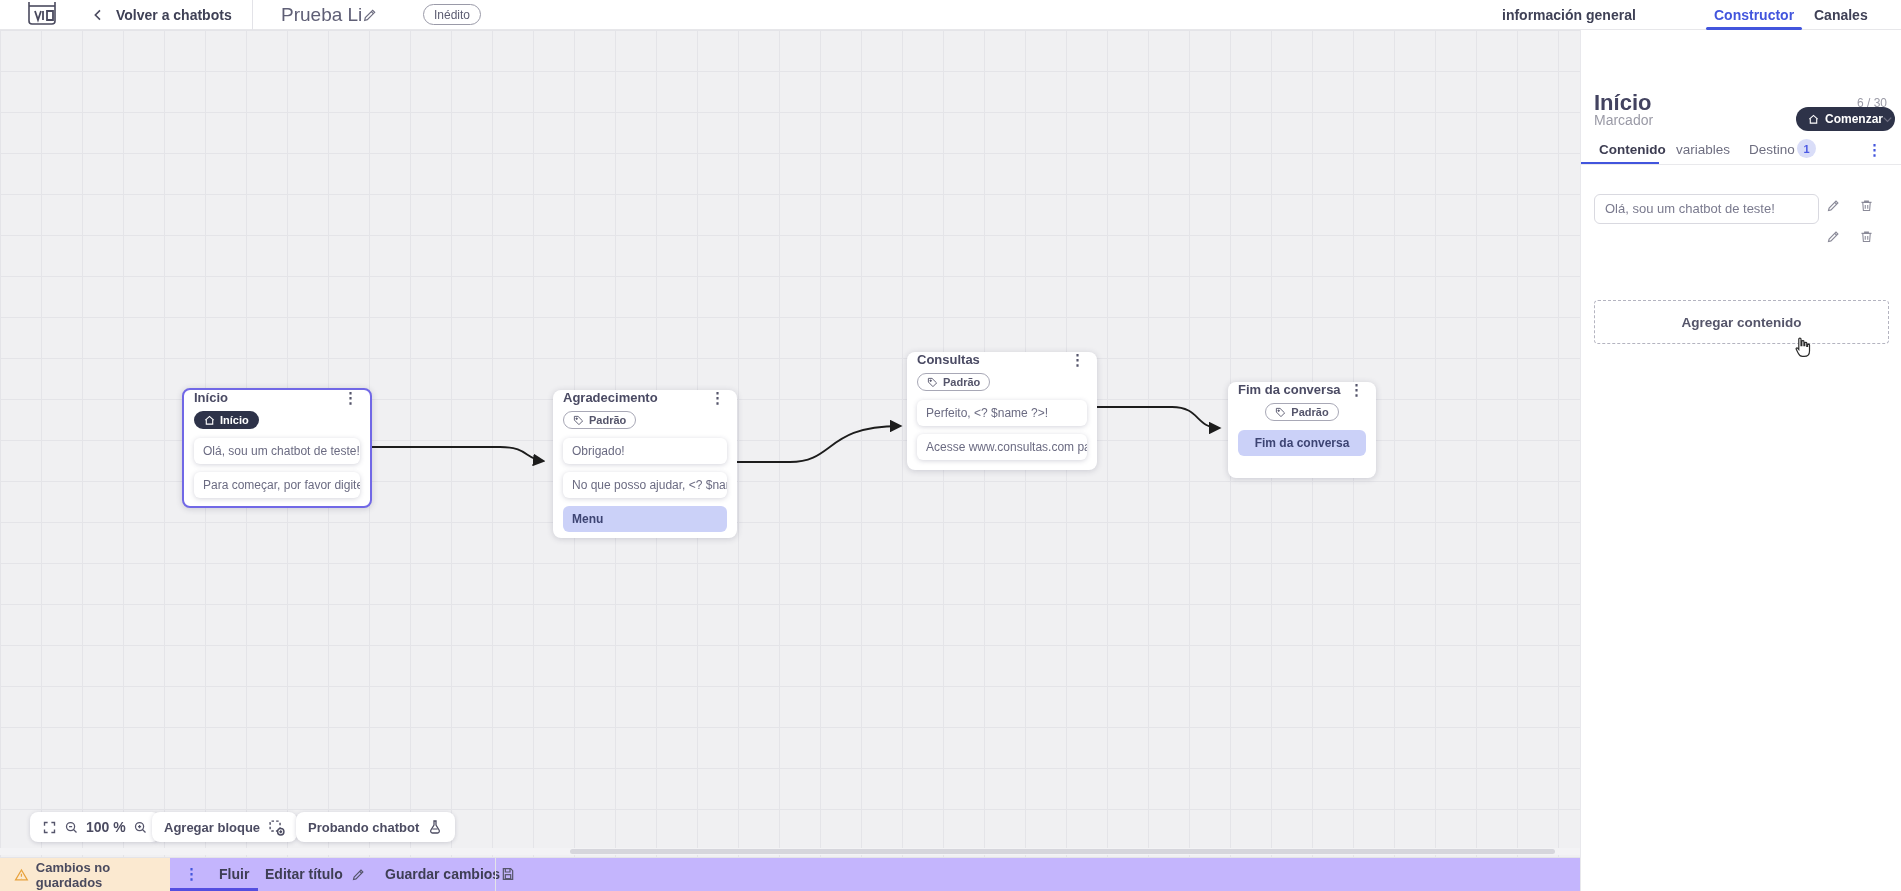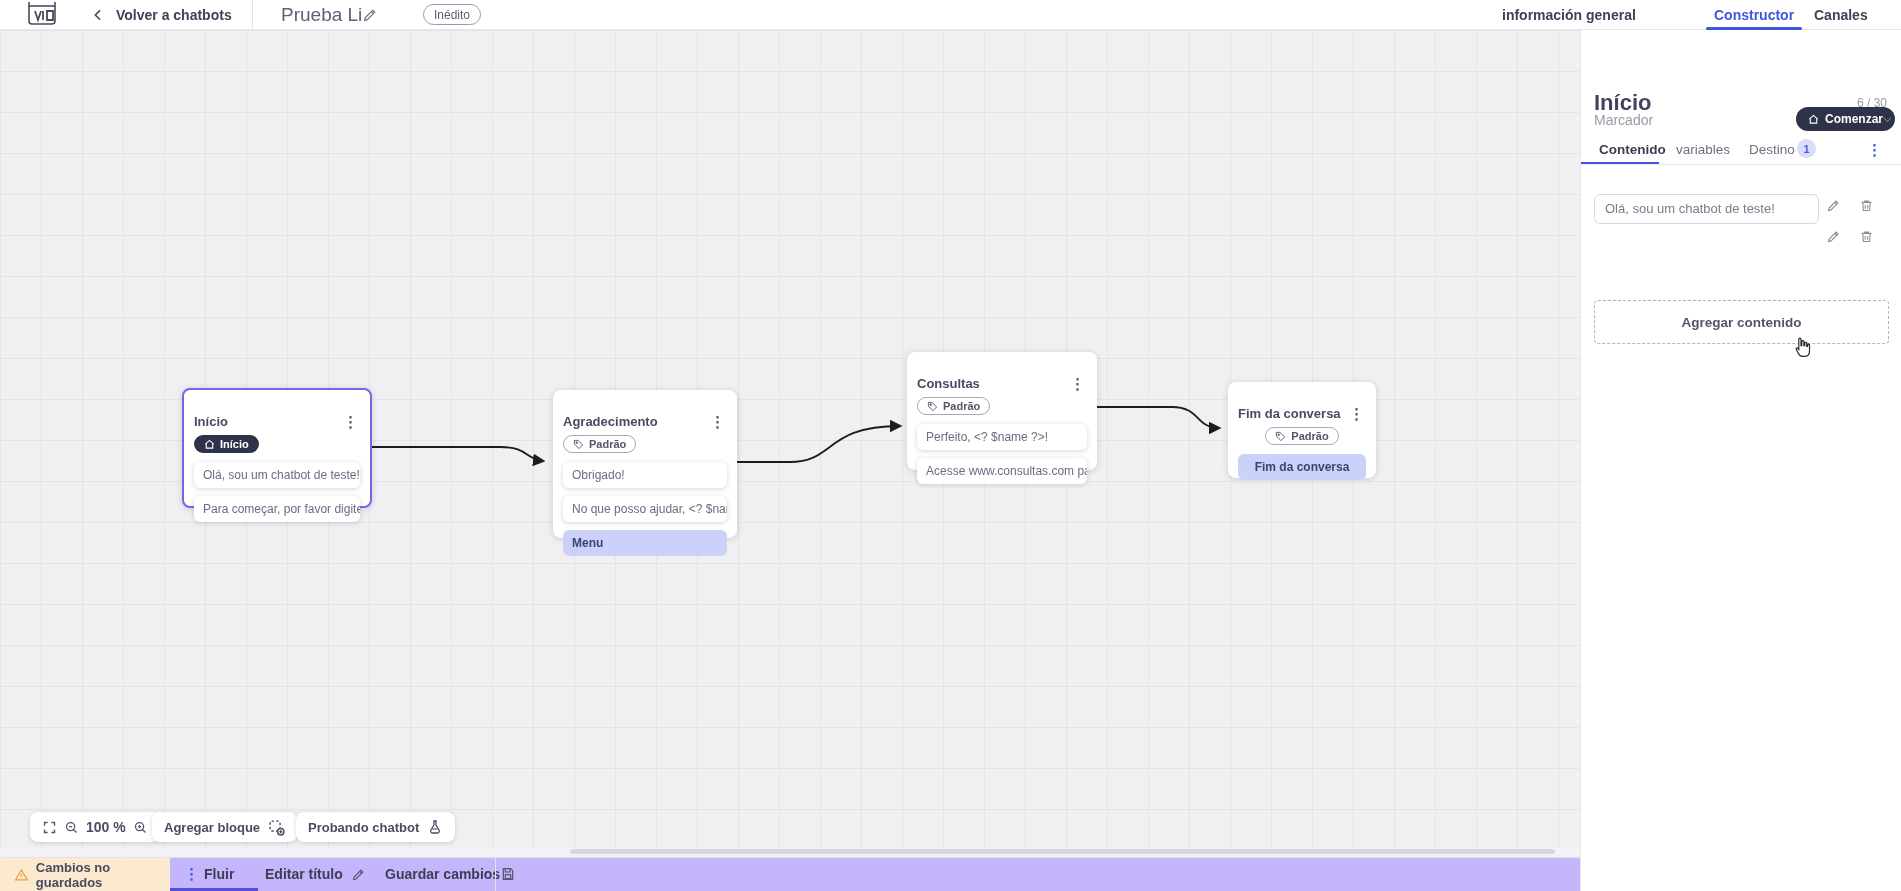--- a/index.html
+++ b/index.html
@@ -22,21 +22,21 @@
   #tab-canales { left:1814px; }
   #constructor-underline { position:absolute; left:1706px; top:27px; width:96px; height:3px; background:#4255dd; border-radius:2px; }
 
   
   #canvas { position:absolute; left:0; top:30px; width:1580px; height:827px;
     background-color:#f0f0f2;
     background-image:linear-gradient(#e4e4e8 1px,transparent 1px),linear-gradient(90deg,#e4e4e8 1px,transparent 1px);
     background-size:41px 41px; overflow:hidden; }
   #edges { position:absolute; left:0; top:0; width:1580px; height:827px; pointer-events:none; }
 
-  .node { position:absolute; background:#fff; border-radius:8px; box-shadow:0 1px 6px rgba(50,50,80,.20); padding:24px 10px; }
+  .node { position:absolute; background:#fff; border-radius:8px; box-shadow:0 1px 6px rgba(50,50,80,.20); padding:0 10px; }
   .node.selected { border:2px solid #7168e6; }
   .node-head { display:flex; justify-content:space-between; align-items:center; }
   .node-title { font-size:13px; font-weight:700; color:#4a4a63; white-space:nowrap; }
   .kebab { color:#55556b; font-size:15px; font-weight:700; line-height:1; cursor:pointer; padding:0 2px; }
   .badge-dark { display:inline-flex; align-items:center; gap:5px; background:#2e3349; color:#fff; font-size:11px; font-weight:700; padding:3px 10px; border-radius:12px; margin-top:6px; }
   .badge-outline { display:inline-flex; align-items:center; gap:5px; border:1px solid #a8a8b6; color:#55556b; font-size:11px; font-weight:700; padding:2px 9px; border-radius:12px; margin-top:6px; background:#fff; }
   .node-row { background:#fff; border-radius:6px; box-shadow:0 1px 5px rgba(60,60,95,.22); padding:6px 9px; font-size:12px; color:#6b6b82; margin-top:8px; white-space:nowrap; overflow:hidden; }
   .node-row.menu { background:#cbd1f8; color:#3d4473; font-weight:700; box-shadow:none; }
 
   
@@ -80,21 +80,21 @@
   .row-icons span { cursor:pointer; display:flex; }
 
   #add-content { position:absolute; left:13px; top:270px; width:295px; height:44px; border:1px dashed #b4b4c0; border-radius:4px; display:flex; align-items:center; justify-content:center; font-size:13.5px; font-weight:700; color:#55556a; cursor:pointer; }
 
   #cursor { position:absolute; left:210px; top:306px; z-index:50; pointer-events:none; }
 
   
   #bottombar { position:absolute; left:0; top:857px; width:1580px; height:34px; background:#c4b5fd; border-top:1px solid #e4e4e8; z-index:25; }
   #warning-chip { position:absolute; left:0; top:0; width:170px; height:33px; background:#fbe9d0; display:flex; align-items:center; gap:7px; padding-left:14px; font-size:13px; font-weight:700; color:#4a4a5e; }
   #bb-kebab { position:absolute; left:182px; top:8px; color:#4255dd; }
-  #flow-tab { position:absolute; left:204px; top:8px; font-size:14px; font-weight:700; color:#3e3e54; cursor:pointer; }
+  #flow-tab { position:absolute; left:219px; top:8px; font-size:14px; font-weight:700; color:#3e3e54; cursor:pointer; }
   #flow-underline { position:absolute; left:170px; top:30px; width:88px; height:3px; background:#544ee0; }
   #edit-title-btn { position:absolute; left:265px; top:8px; display:flex; align-items:center; gap:8px; font-size:14px; font-weight:700; color:#3e3e54; cursor:pointer; }
   #save-btn { position:absolute; left:385px; top:8px; display:flex; align-items:center; font-size:14px; font-weight:700; color:#3e3e54; cursor:pointer; }
   #bb-divider { position:absolute; left:495px; top:0; width:1px; height:34px; background:#e4e4e8; }
 
   svg { display:block; }
 </style>
 </head>
 <body>
 

